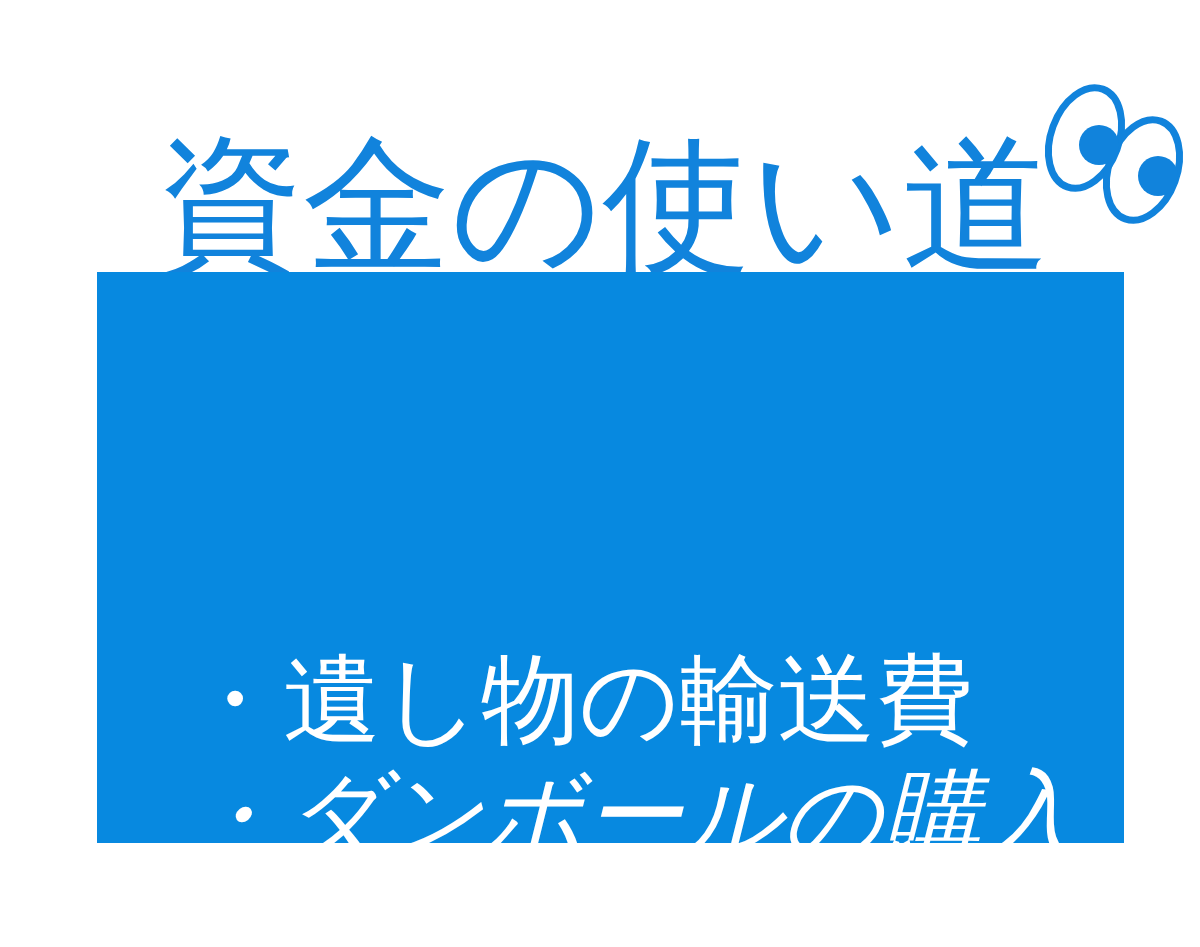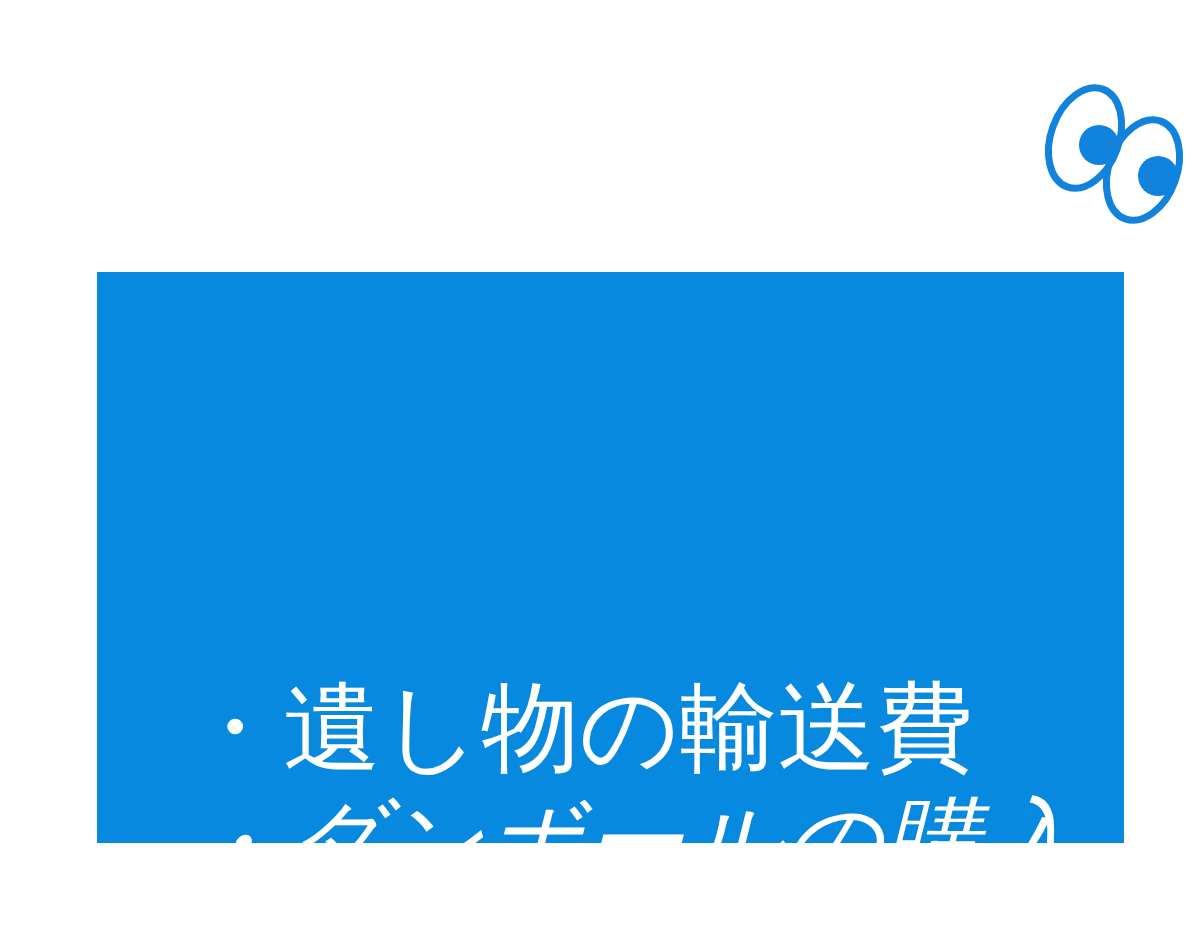--- a/index.html
+++ b/index.html
@@ -88,21 +88,20 @@
   .bullet-line:nth-child(1) { top: 369px; }
   .bullet-line:nth-child(2) { top: 485px; font-style: italic; }
   .bullet-line:nth-child(3) { top: 600px; }
 
   .bullet-marker {
     display: inline-block;
   }
 
   .bullet-text {
     display: inline-block;
-    margin-top: 28px;
   }
 
   
   #footnote {
     position: absolute;
     left: 0;
     top: 862px;
     width: 1124px;
     text-align: right;
     color: #1A79D0;
@@ -112,20 +111,21 @@
     white-space: nowrap;
   }
 </style>
 </head>
 <body>
 
 <div id="page">
 
   <div id="title-row">
 
+    <h1 id="page-title">資金の使い道</h1>
 
     <span id="title-decoration">
       <svg width="166" height="152" viewBox="0 0 166 152" xmlns="http://www.w3.org/2000/svg" aria-hidden="true">
 
         <ellipse cx="57" cy="60" rx="34" ry="52" transform="rotate(20 57 60)" fill="none" stroke="#1183DC" stroke-width="7"></ellipse>
 
         <ellipse cx="115" cy="92" rx="34" ry="52" transform="rotate(20 115 92)" fill="none" stroke="#1183DC" stroke-width="7"></ellipse>
 
         <circle cx="71" cy="67" r="20" fill="#1183DC"></circle>
 

